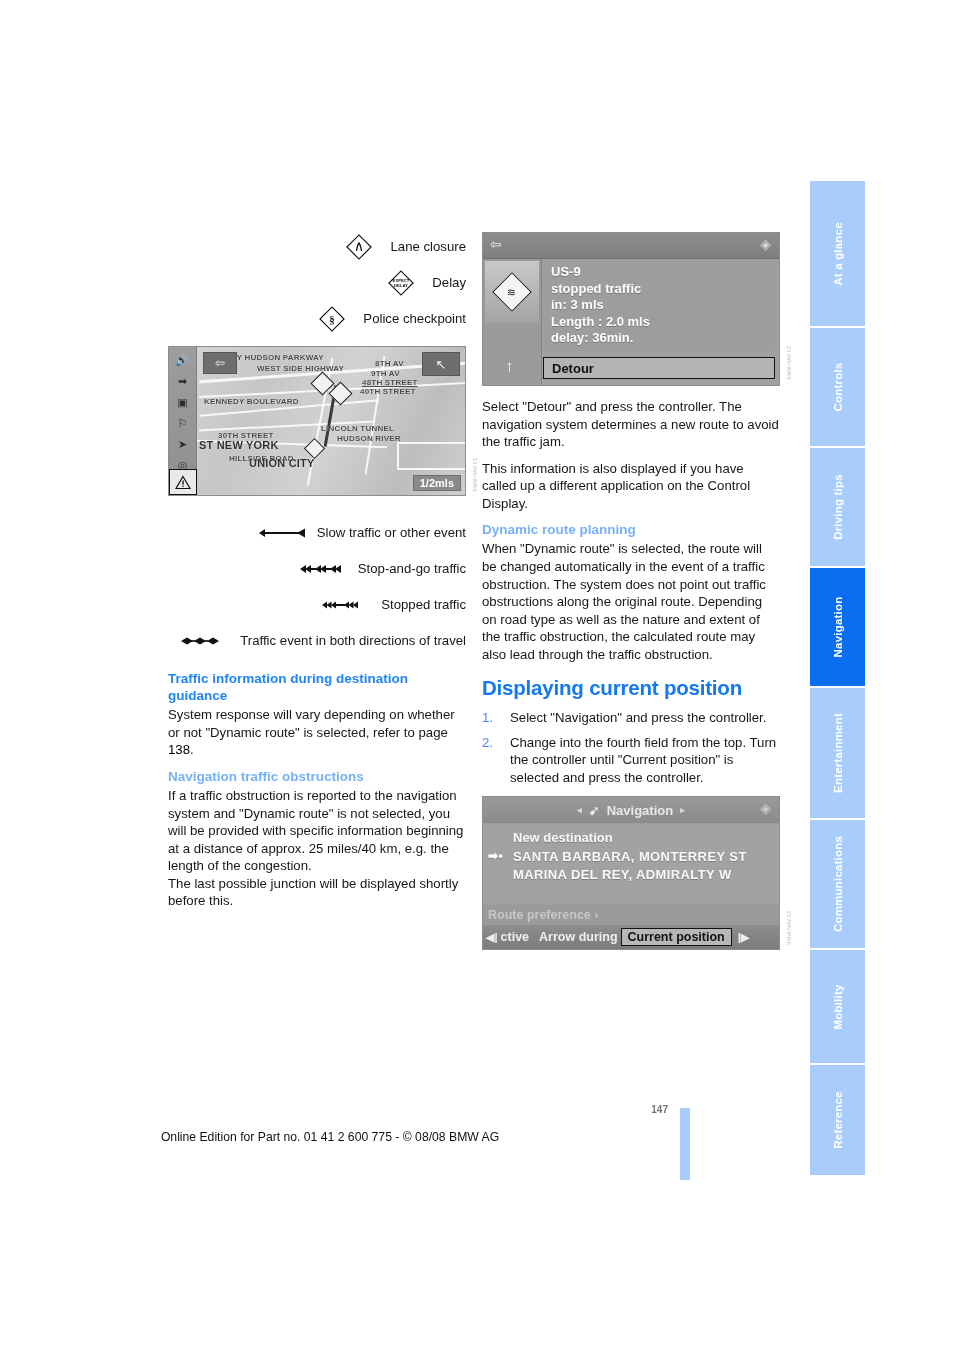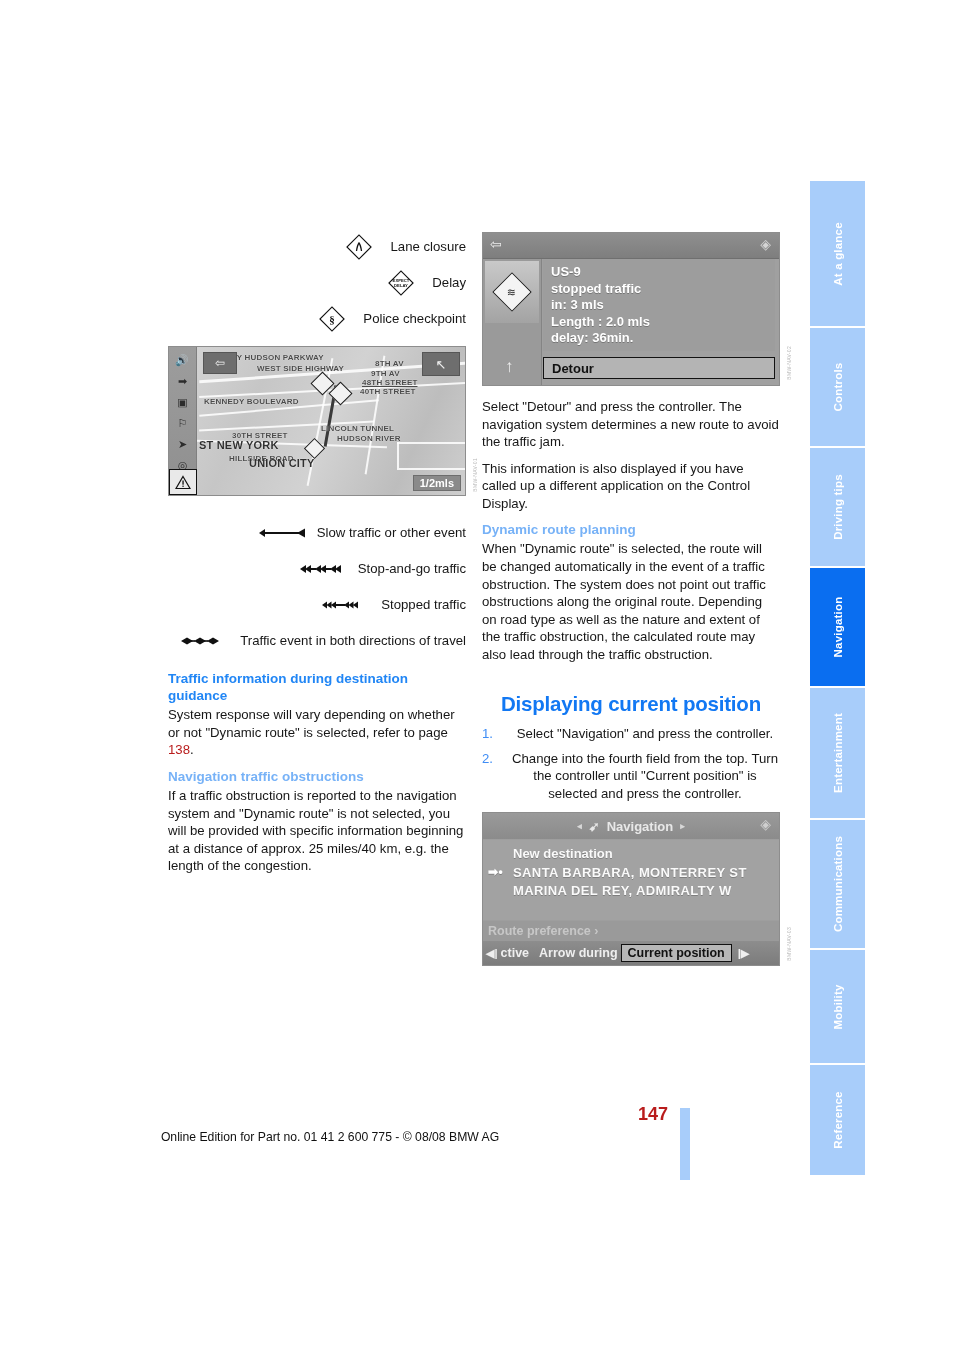--- a/index.html
+++ b/index.html
@@ -51,21 +51,21 @@
     color: #77b2f7;
     line-height: 1.27;
     margin: 0 0 2px 0;
   }
   p.body {
     font-size: 13.2px;
     line-height: 1.33;
     margin: 0 0 9px 0;
     color: #171717;
   }
-  .pageref { color: #b91c1c; }
+  .pageref { color: #000000; }
 
   
   .legend-row {
     display: flex;
     align-items: center;
     min-height: 30px;
     margin-bottom: 6px;
     justify-content: flex-end;
   }
   .legend-row .sym {
@@ -346,23 +346,23 @@
   
   #footer {
     position: absolute;
     left: 0; top: 1104px; width: 954px;
   }
   #pageno {
     position: absolute;
     left: 600px; top: 0;
     width: 68px;
     text-align: right;
-    font-size: 18px;
-    font-weight: bold;
-    color: #b91c1c;
+    font-size: 10px;
+    font-weight: bold;
+    color: #737373;
   }
   #footbar {
     position: absolute;
     left: 680px; top: 4px;
     width: 10px; height: 72px;
     background: #a8cdfa;
   }
   #editionline {
     position: absolute;
     left: 0; top: 26px;
@@ -433,21 +433,21 @@
         <div class="map-diamond" style="left:138px;top:94px;width:13px;height:13px;"></div>
 
         <div class="maptext" style="left:62px;top:6px;">RY HUDSON PARKWAY</div>
         <div class="maptext" style="left:88px;top:17px;">WEST SIDE HIGHWAY</div>
         <div class="maptext" style="left:206px;top:12px;">8TH AV</div>
         <div class="maptext" style="left:202px;top:22px;">9TH AV</div>
         <div class="maptext" style="left:193px;top:31px;text-decoration:underline;">48TH STREET</div>
         <div class="maptext" style="left:191px;top:40px;">40TH STREET</div>
         <div class="maptext" style="left:35px;top:50px;">KENNEDY BOULEVARD</div>
         <div class="maptext" style="left:60px;top:67px;margin-top:40px;">HILLSIDE ROAD</div>
-        <div class="maptext" style="left:63px;top:84px;">30TH STREET</div>
+        <div class="maptext" style="left:49px;top:84px;">30TH STREET</div>
         <div class="maptext" style="left:152px;top:77px;">LINCOLN TUNNEL</div>
         <div class="maptext" style="left:168px;top:87px;">HUDSON RIVER</div>
         <div class="maptext big" style="left:30px;top:92px;">ST NEW YORK</div>
         <div class="maptext big" style="left:80px;top:110px;">UNION CITY</div>
 
         <div class="map-sidebar">
           <div class="mi">🔊</div>
           <div class="mi">➡</div>
           <div class="mi">▣</div>
           <div class="mi">⚐</div>
@@ -522,20 +522,21 @@
     </div>
 
     <div style="margin-top:14px;">
       <div class="h2">Traffic information during destination guidance</div>
       <p class="body"><span>System response will vary depending on whether or not "Dynamic route" is selected, refer to page </span><span class="pageref">138</span><span>.</span></p>
     </div>
 
     <div style="margin-top:9px;">
       <div class="h3">Navigation traffic obstructions</div>
       <p class="body" style="margin-bottom:0;">If a traffic obstruction is reported to the navigation system and "Dynamic route" is not selected, you will be provided with specific information beginning at a distance of approx. 25 miles/40 km, e.g. the length of the congestion.</p>
+      <p class="body">The last possible junction will be displayed shortly before this.</p>
     </div>
   </div>
 
   <div class="col" id="col-right">
 
     <div class="shotwrap">
       <div class="shot" id="traffic-shot">
         <div class="ti-top"></div>
         <div class="ti-back">⇦</div>
         <div class="ti-corner">◈</div>
@@ -562,21 +563,21 @@
     </div>
 
     <p class="body" style="margin-top:12px;">Select "Detour" and press the controller. The navigation system determines a new route to avoid the traffic jam.</p>
     <p class="body">This information is also displayed if you have called up a different application on the Control Display.</p>
 
     <div style="margin-top:6px;">
       <div class="h3">Dynamic route planning</div>
       <p class="body">When "Dynamic route" is selected, the route will be changed automatically in the event of a traffic obstruction. The system does not point out traffic obstructions along the original route. Depending on road type as well as the nature and extent of the traffic obstruction, the calculated route may also lead through the traffic obstruction.</p>
     </div>
 
-    <div style="margin-top:28px;text-align:center;">
+    <div style="margin-top:12px;">
       <div class="h1">Displaying current position</div>
 
       <ol class="steps">
         <li>
           <span class="num">1.</span>
           <span>Select "Navigation" and press the controller.</span>
         </li>
         <li>
           <span class="num">2.</span>
           <span>Change into the fourth field from the top. Turn the controller until "Current position" is selected and press the controller.</span>

